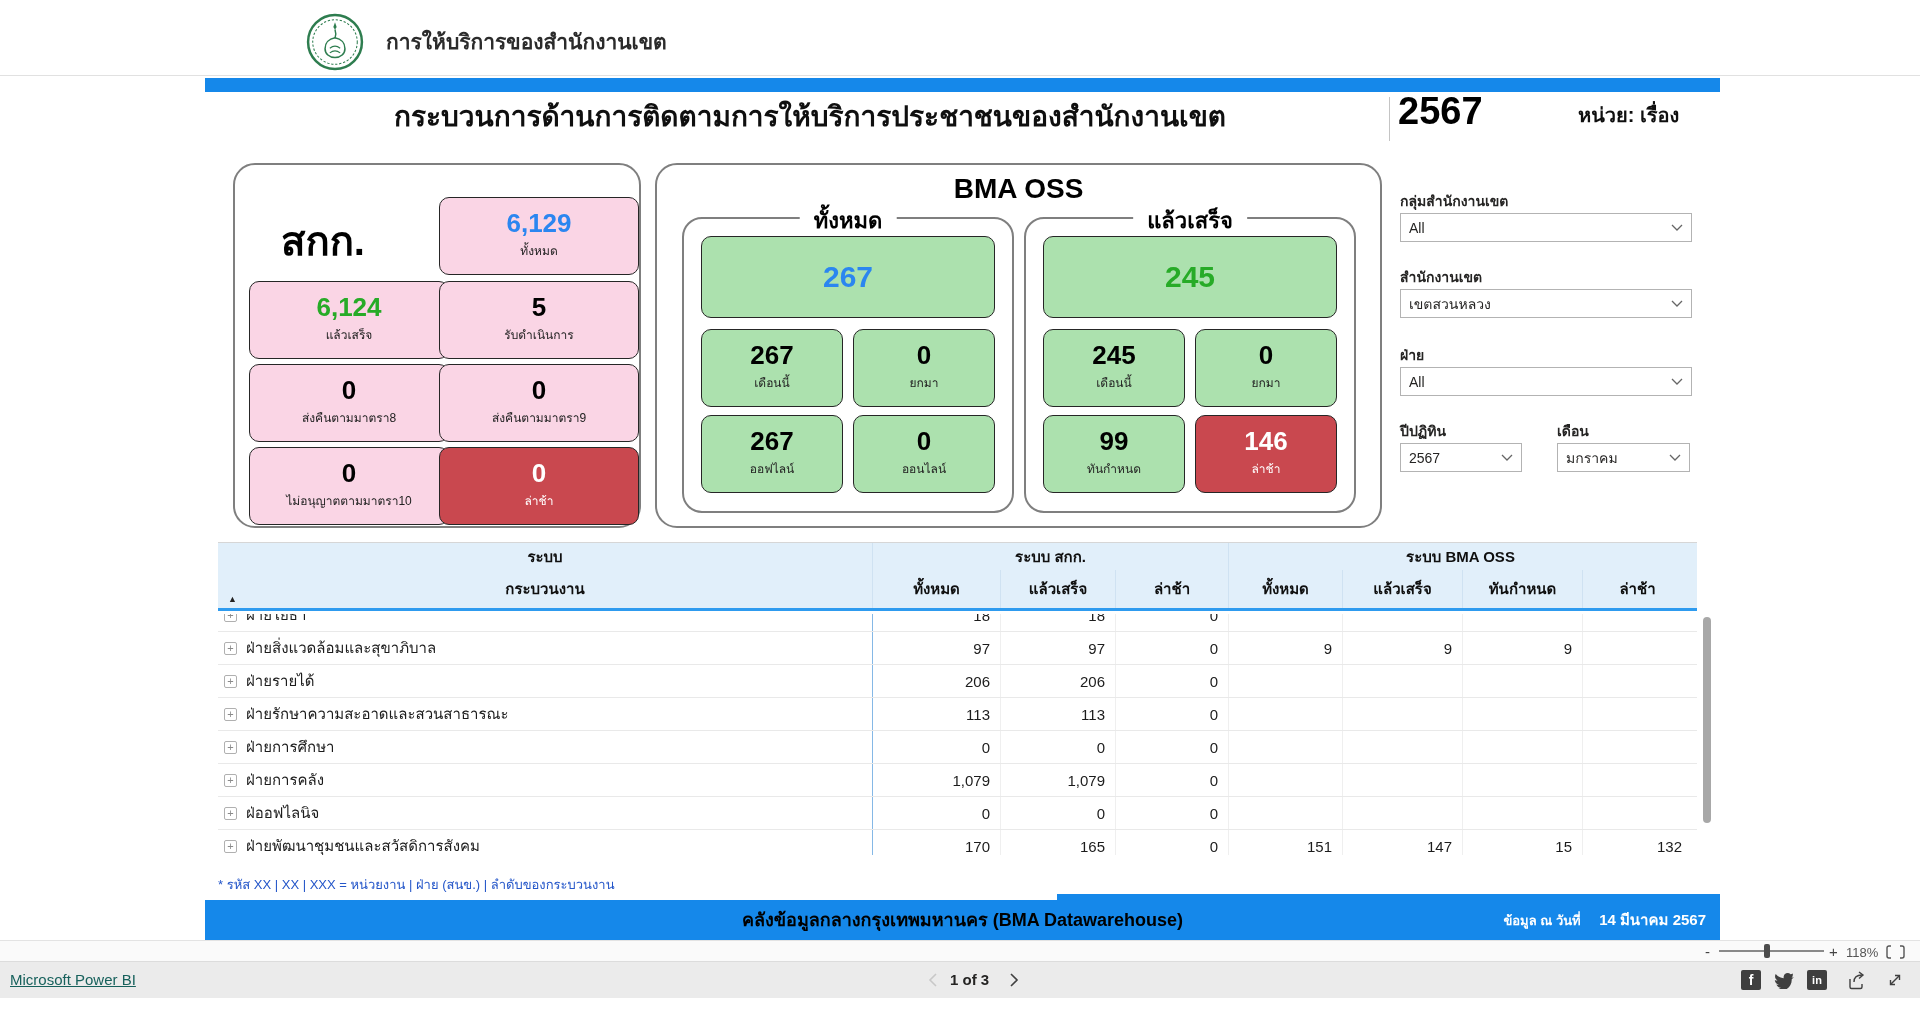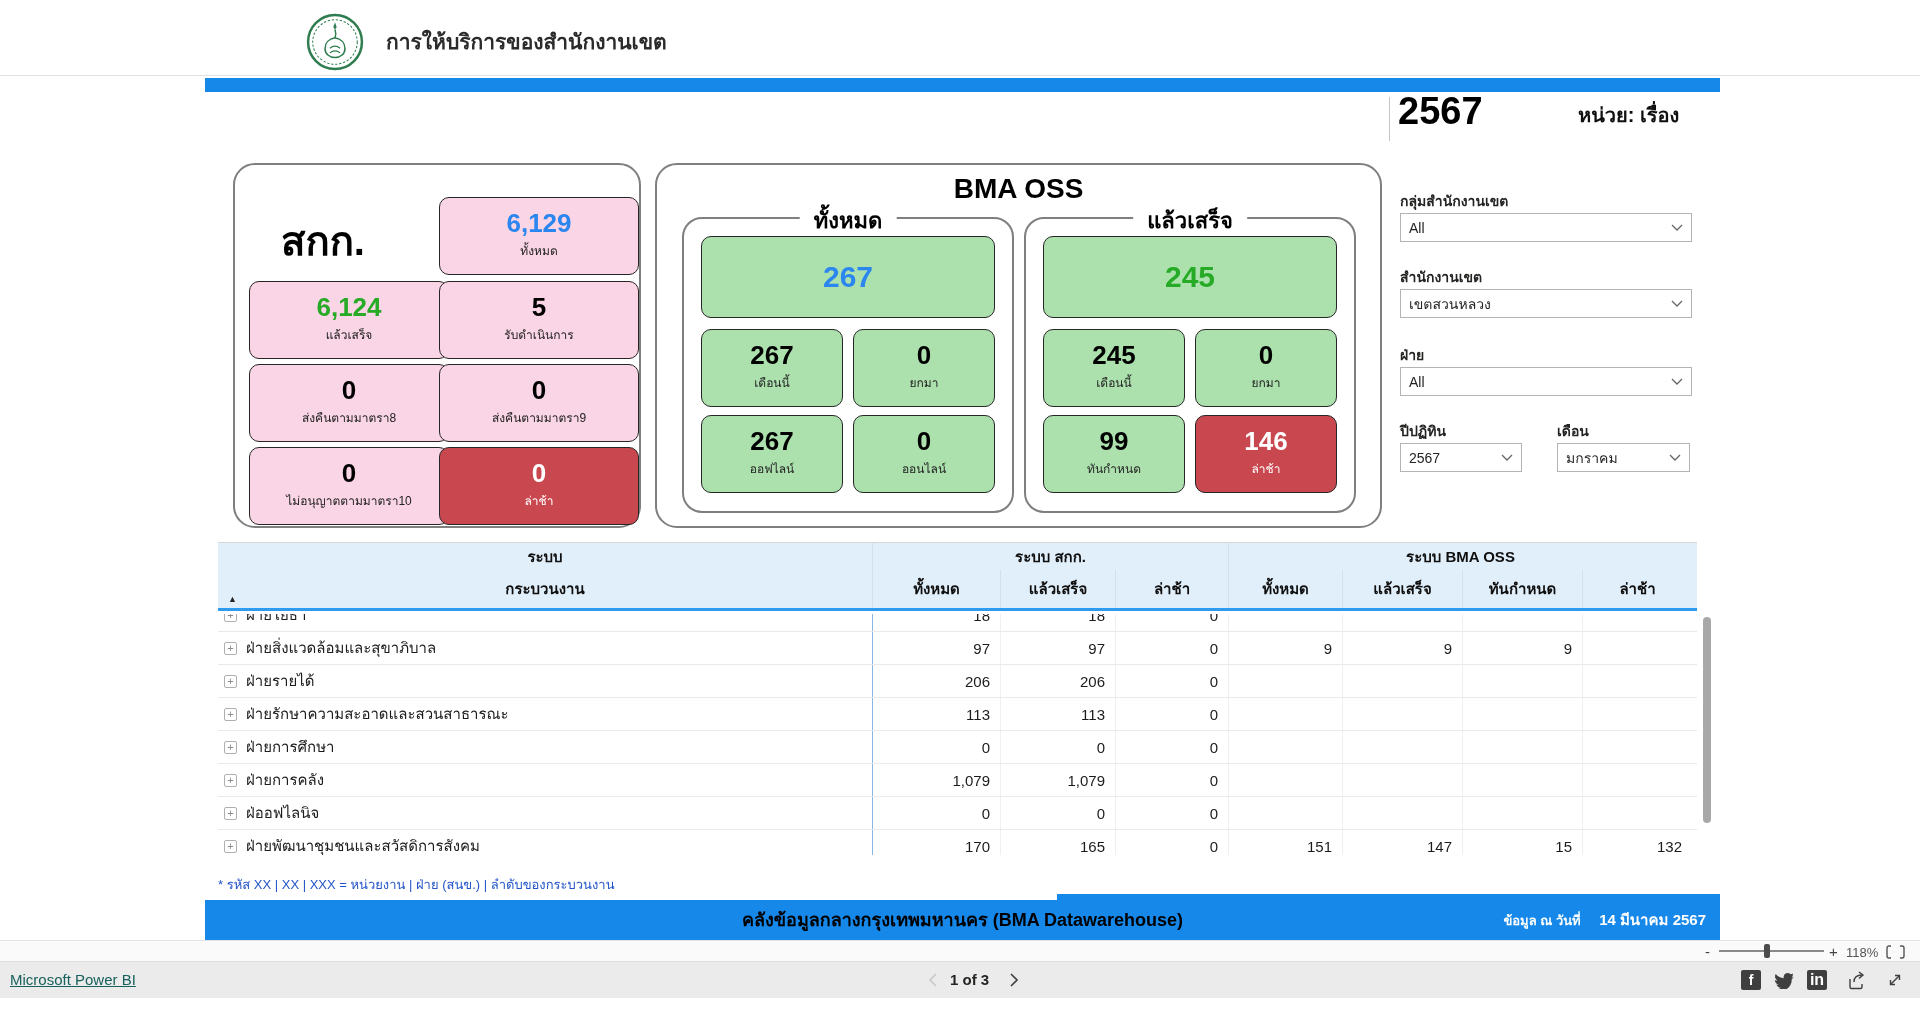--- a/index.html
+++ b/index.html
@@ -87,40 +87,41 @@
 
   
   .bottom-bar{left:0;top:962px;width:1920px;height:36px;background:#ebebeb;}
   .brand{left:10px;top:971px;font-size:15px;color:#17615C;text-decoration:underline;cursor:pointer;}
   .nav-prev{left:928px;top:973px;cursor:default;}
   .page-ind{left:950px;top:971px;font-size:15px;font-weight:600;color:#252423;}
   .nav-next{left:1010px;top:973px;cursor:pointer;}
   .soc{top:969px;width:22px;height:22px;display:flex;align-items:center;justify-content:center;cursor:pointer;}
   .sq{width:20px;height:20px;background:#3f3f3f;border-radius:2px;color:#fff;text-align:center;font-weight:bold;}
   .sq.f{font-size:14px;line-height:20px;}
-  .sq.in{font-size:16px;line-height:20px;}
+  .sq.in{font-size:11px;line-height:20px;}
 </style>
 </head>
 <body>
 
 <div class="screen">
 
   <div class="abs app-header">
     <svg class="abs logo" viewBox="0 0 56 56">
       <circle cx="28" cy="28" r="26" fill="#ffffff" stroke="#2E7D4F" stroke-width="2.4"></circle>
       <circle cx="28" cy="28" r="21.5" fill="none" stroke="#2E7D4F" stroke-width="1" stroke-dasharray="2.2,1.7"></circle>
       <path d="M28 9 l1.6 4.6 -1.6 2.6 -1.6 -2.6 z" fill="#2E7D4F"></path>
       <path d="M28 16 c1.2 3.4 1.2 5.4 0 8.4" stroke="#2E7D4F" stroke-width="1.4" fill="none"></path>
       <path d="M28 24 c-6 1 -9.6 5.2 -9.6 10.4 0 5 4 8.6 9.6 8.6 s9.6 -3.6 9.6 -8.6 c0 -5.2 -3.6 -9.4 -9.6 -10.4 z" fill="none" stroke="#2E7D4F" stroke-width="1.5"></path>
       <path d="M23 34 q5 -4 10 0 M23 38.5 q5 -4 10 0" stroke="#2E7D4F" stroke-width="1.1" fill="none"></path>
     </svg>
     <div class="abs app-title">การให้บริการของสำนักงานเขต</div>
   </div>
 
   <div class="abs blue-strip"></div>
+  <div class="abs main-title">กระบวนการด้านการติดตามการให้บริการประชาชนของสำนักงานเขต</div>
   <div class="abs v-divider"></div>
   <div class="abs year">2567</div>
   <div class="abs unit">หน่วย: เรื่อง</div>
 
   <div class="abs card sakok-card">
     <div class="abs sakok-title">สกก.</div>
     <div class="box pink sb s-c2 s-r1">
       <span class="v vblue">6,129</span>
       <span class="l">ทั้งหมด</span>
     </div>

